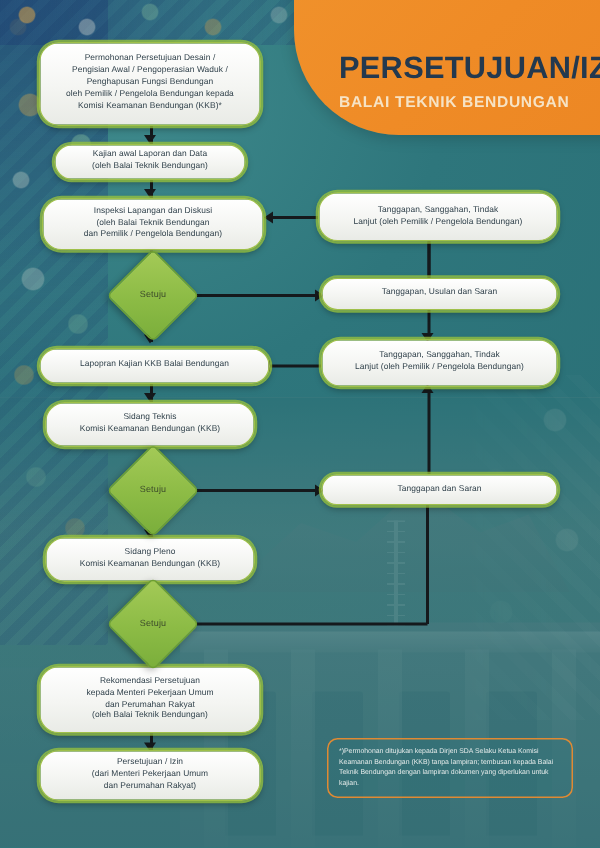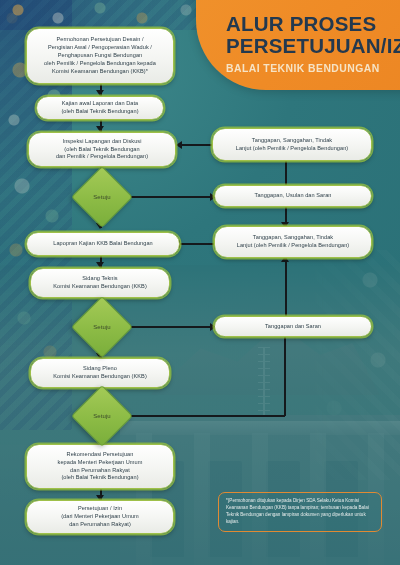--- a/index.html
+++ b/index.html
@@ -150,21 +150,21 @@
     <div class="tower"></div>
   </div>
   <div class="batik">
     <div class="batik-left"></div>
     <div class="batik-top"></div>
     <div class="batik-right"></div>
   </div>
 
   <div class="header">
     <h1>
-      <span>ALUR PROSES</span><br>
+      <br>
       <span>PERSETUJUAN/IZIN</span>
     </h1>
     <div class="sub">BALAI TEKNIK BENDUNGAN</div>
   </div>
 
   <div class="line vline" style="left:100px;top:84px;height:12px"></div>
   <div class="arrow down" style="left:95.5px;top:90px"></div>
 
   <div class="line vline" style="left:100px;top:120px;height:12px"></div>
   <div class="arrow down" style="left:95.5px;top:126px"></div>

